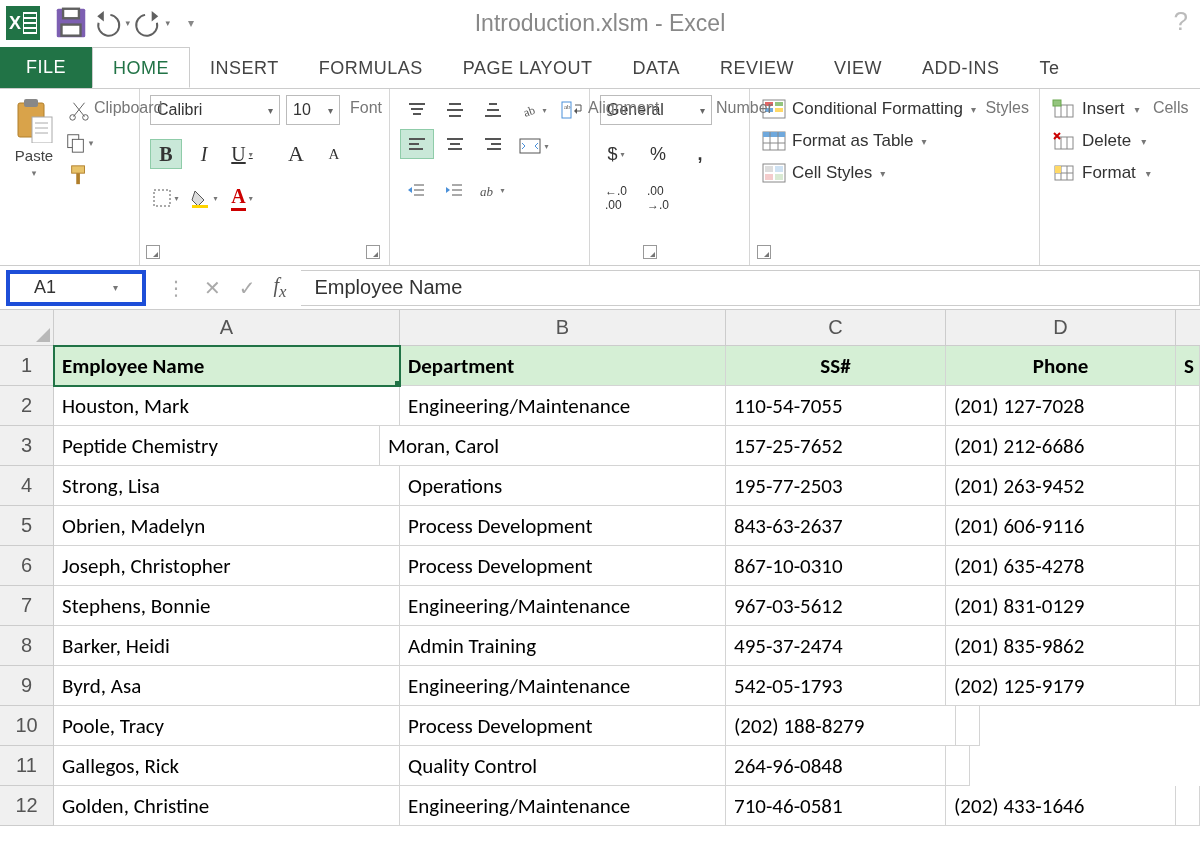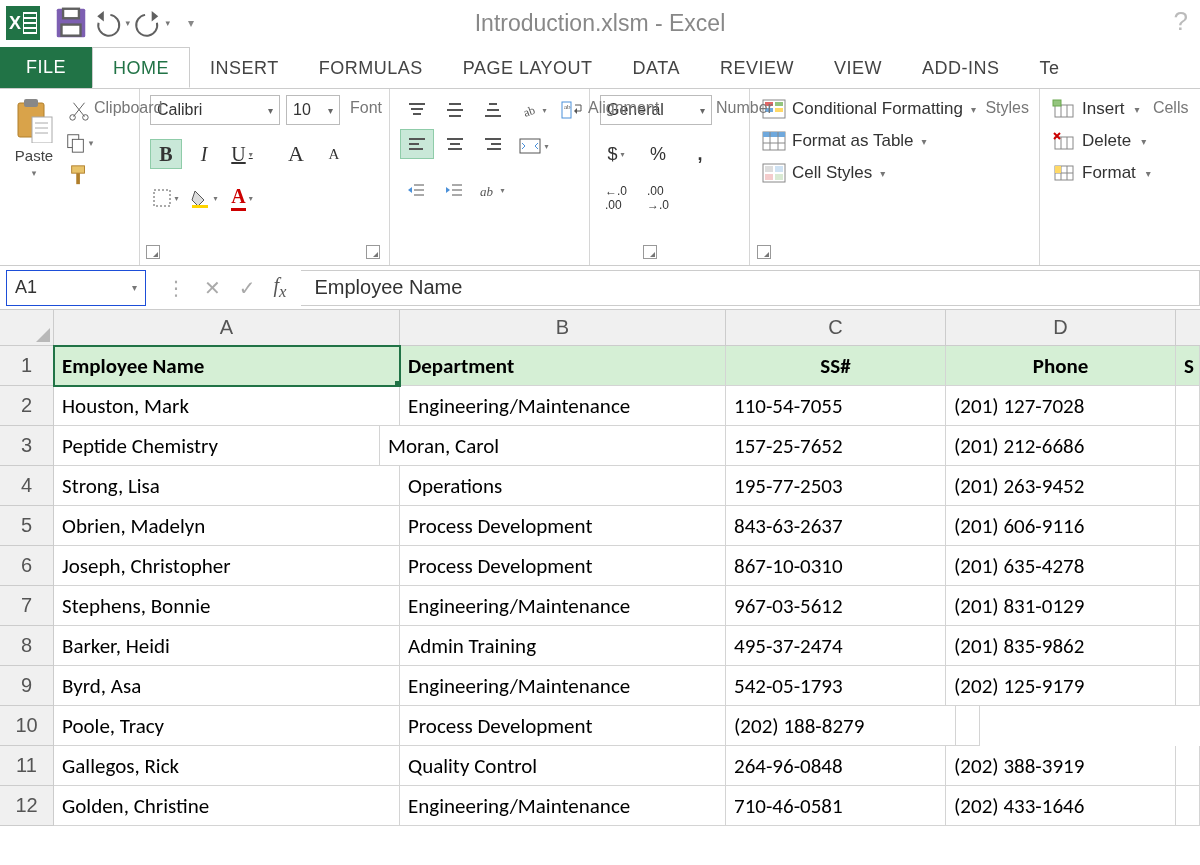--- a/index.html
+++ b/index.html
@@ -128,22 +128,22 @@
 .num-row .fmt-btn { font-family:sans-serif; font-size:18px;}
 
 .styles-group .srow, .cells-group .srow { display:flex; align-items:center; gap:6px; cursor:pointer; padding:4px 2px; font-size:17px; color:#333;}
 .styles-group .srow svg, .cells-group .srow svg { width:24px; height:20px;}
 
 .formula-bar {
   display:flex; align-items:center; height:44px;
   border-bottom:1px solid #ccc;
 }
 .name-box {
-  width:140px; border:1px solid #1d4ed8; height:36px; margin:4px 6px;
-  display:flex; align-items:center; padding:0 8px; font-size:18px; color:#333;
+  width:140px; border:4px solid #1d4ed8; height:36px; margin:4px 6px;
+  display:flex; align-items:center; padding:0 24px; font-size:18px; color:#333;
 }
 .name-box .caret { margin-left:auto; color:#777; font-size:10px;}
 .fx-btns { display:flex; align-items:center; gap:18px; padding:0 14px; color:#aaa; font-size:20px;}
 .fx-btns .fx { font-style:italic; color:#555; font-family:Liberation Serif, serif;}
 .fx-input {
   flex:1; height:36px; border:1px solid #ccc; border-left:none;
   display:flex; align-items:center; padding:0 14px; font-size:20px; color:#333;
 }
 
 .sheet { display:flex; }
@@ -633,21 +633,20 @@
         <div class="grid-row">
           <div class="cell colA">Poole, Tracy</div>
           <div class="cell colB">Process Development</div>
           <div class="cell colD">(202) 188-8279</div>
           <div class="cell colE"></div>
         </div>
         <div class="grid-row">
           <div class="cell colA">Gallegos, Rick</div>
           <div class="cell colB">Quality Control</div>
           <div class="cell colC">264-96-0848</div>
-          <div class="cell colD">(202) 388-3919</div>
           <div class="cell colE"></div>
         </div>
         <div class="grid-row">
           <div class="cell colA">Golden, Christine</div>
           <div class="cell colB">Engineering/Maintenance</div>
           <div class="cell colC">710-46-0581</div>
           <div class="cell colD">(202) 433-1646</div>
           <div class="cell colE"></div>
         </div>
       </div>

